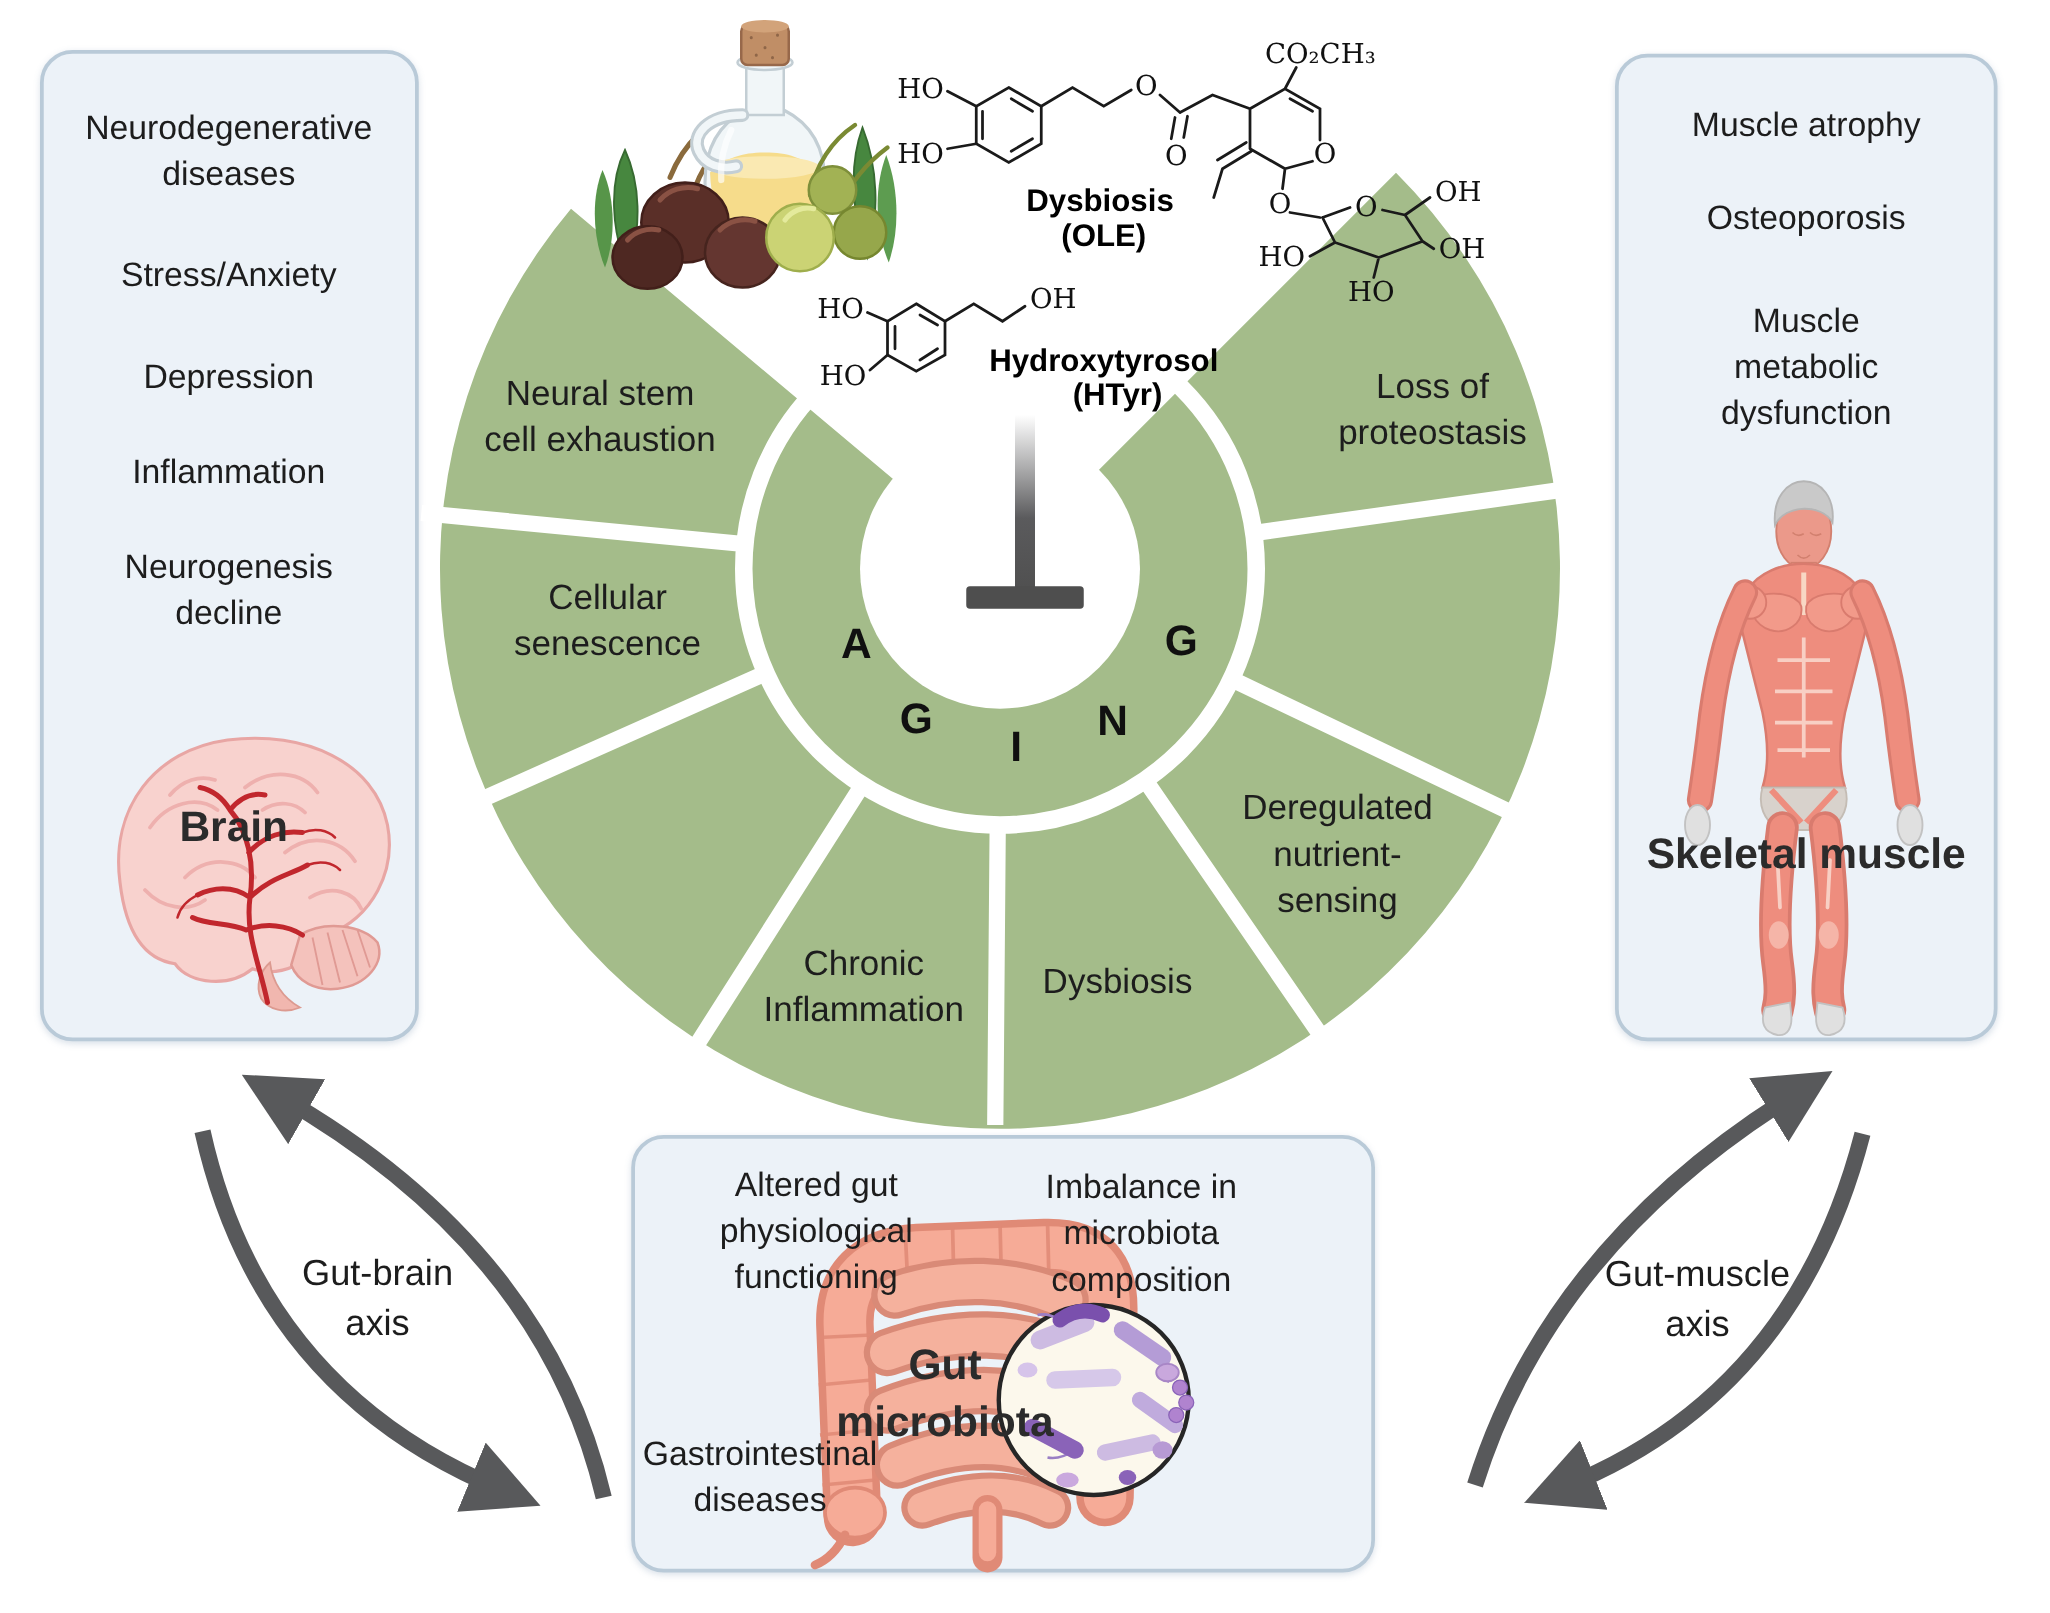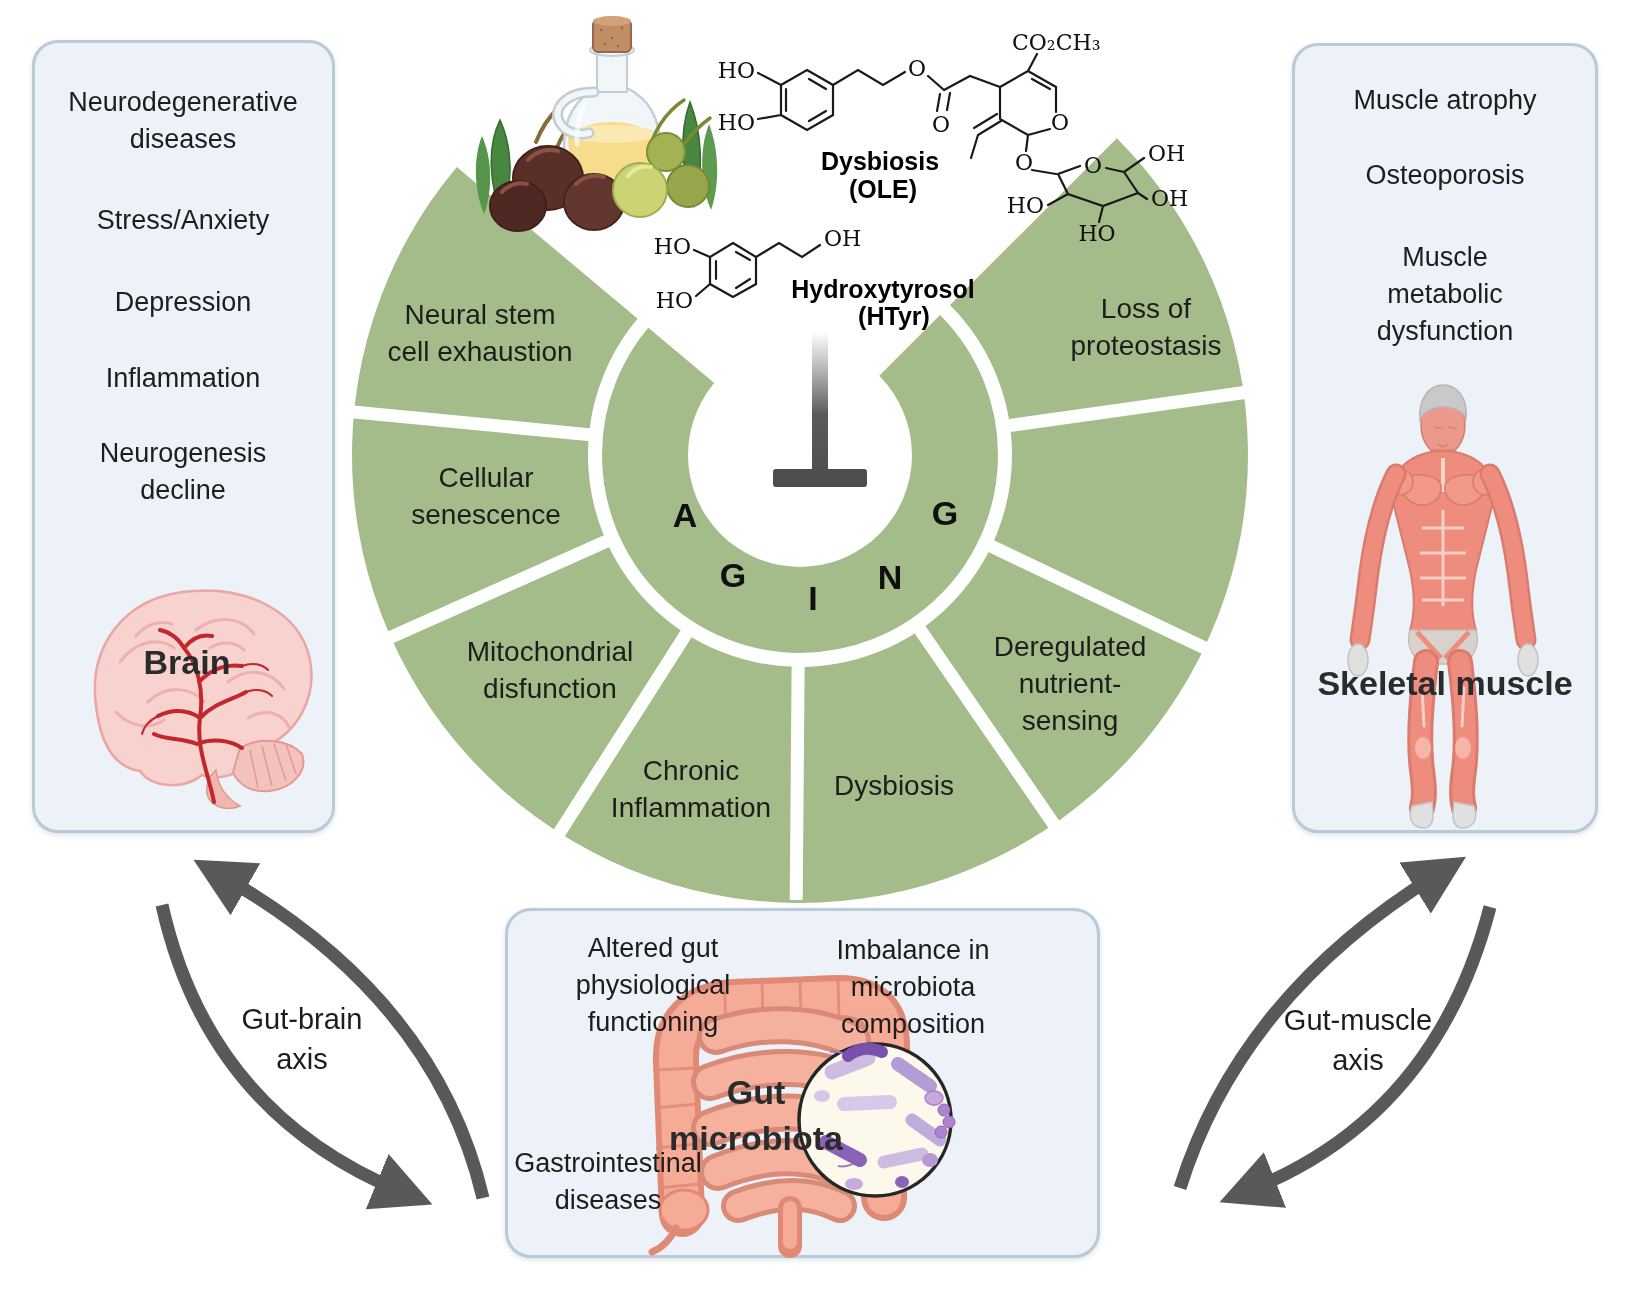--- a/index.html
+++ b/index.html
@@ -254,22 +254,20 @@
     <div class="lbl" style="left:1445px;top:175px;width:300px;">Osteoporosis</div>
     <div class="lbl" style="left:1445px;top:294px;width:300px;">Muscle
 metabolic
 dysfunction</div>
     <div class="lbl cap" style="left:1445px;top:683px;white-space:nowrap;">Skeletal muscle</div>
 
     <div class="lbl seg" style="left:480px;top:333px;">Neural stem
 cell exhaustion</div>
     <div class="lbl seg" style="left:486px;top:496px;">Cellular
 senescence</div>
-    <div class="lbl seg" style="left:550px;top:670px;">Mitochondrial
-disfunction</div>
     <div class="lbl seg" style="left:691px;top:789px;">Chronic
 Inflammation</div>
     <div class="lbl seg" style="left:894px;top:785px;">Dysbiosis</div>
     <div class="lbl seg" style="left:1070px;top:683px;">Deregulated
 nutrient-
 sensing</div>
     <div class="lbl seg" style="left:1146px;top:327px;">Loss of
 proteostasis</div>
 
     <div class="lbl letter" style="left:685px;top:515px;">A</div>

